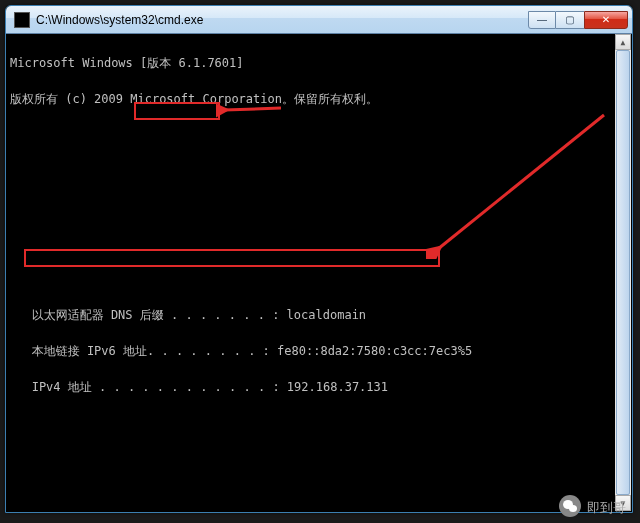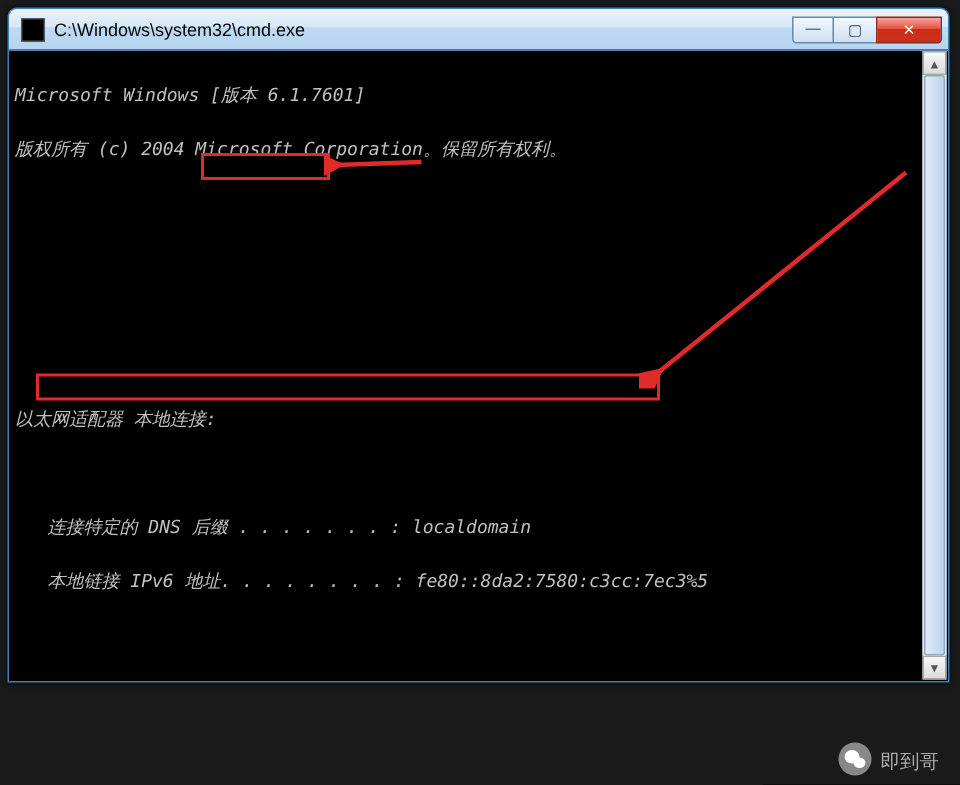--- a/index.html
+++ b/index.html
@@ -1,21 +1,21 @@
 <!DOCTYPE html>
 <html><head>
 <meta charset="utf-8">
 <style>
   * { margin: 0; padding: 0; box-sizing: border-box; }
   body { width: 640px; height: 523px; background: #1a1a1a; font-family: "NSimSun", "SimSun", "Consolas", monospace; position: relative; }
   
   .window {
     position: absolute;
     left: 5px; top: 5px;
-    width: 628px; height: 450px;
+    width: 628px; height: 508px;
     background: #000;
     border: 1px solid #3c7fb1;
     box-shadow: 0 0 4px rgba(0,0,0,0.5);
     border-radius: 6px 6px 0 0;
     overflow: hidden;
   }
   .titlebar {
     height: 28px;
     background: linear-gradient(to bottom, #eaf3fb 0%, #d6e8f8 45%, #bfd9f1 46%, #b7d5ef 100%);
     border-bottom: 1px solid #5e81a5;
@@ -53,21 +53,20 @@
   .terminal {
     background: #000;
     color: #c0c0c0;
     font-size: 12px;
     line-height: 18px;
     padding: 2px 4px;
     height: calc(100% - 28px);
     white-space: pre;
     position: relative;
     overflow: hidden;
-    font-style: italic;
   }
   .terminal .row { height: 18px; }
   
   .hl-cmd {
     position: absolute;
     border: 2px solid #e12a2a;
     left: 128px; top: 68px;
     width: 86px; height: 18px;
     pointer-events: none;
   }
@@ -138,29 +137,29 @@
     <span class="title">C:\Windows\system32\cmd.exe</span>
     <div class="winbtns">
       <div class="winbtn min">—</div>
       <div class="winbtn max">▢</div>
       <div class="winbtn close">✕</div>
     </div>
   </div>
 
   <div class="terminal">
 <div class="row">Microsoft Windows [版本 6.1.7601]</div>
-<div class="row">版权所有 (c) 2004 Microsoft Corporation。保留所有权利。</div>
-<div class="row"></div>
-<div class="row"></div>
-<div class="row"></div>
-<div class="row"></div>
-<div class="row">以太网适配器 本地连接:</div>
-<div class="row"></div>
-<div class="row">   连接特定的 DNS 后缀 . . . . . . . : localdomain</div>
+<div class="row">版权所有 (c) 2009 Microsoft Corporation。保留所有权利。</div>
+<div class="row"></div>
+<div class="row"></div>
+<div class="row"></div>
+<div class="row"></div>
+<div class="row"></div>
+<div class="row">   以太网适配器 DNS 后缀 . . . . . . . : localdomain</div>
 <div class="row">   本地链接 IPv6 地址. . . . . . . . : fe80::8da2:7580:c3cc:7ec3%5</div>
+<div class="row">   IPv4 地址 . . . . . . . . . . . . : 192.168.37.131</div>
 
 
 
 
 
 
 
 
 
 

